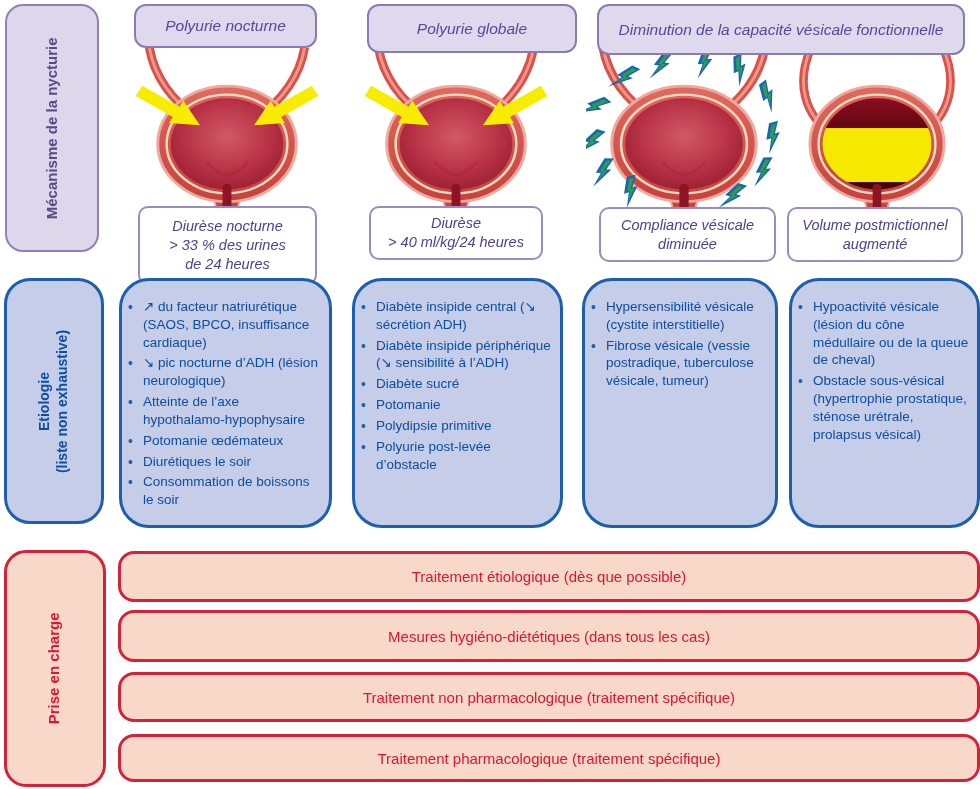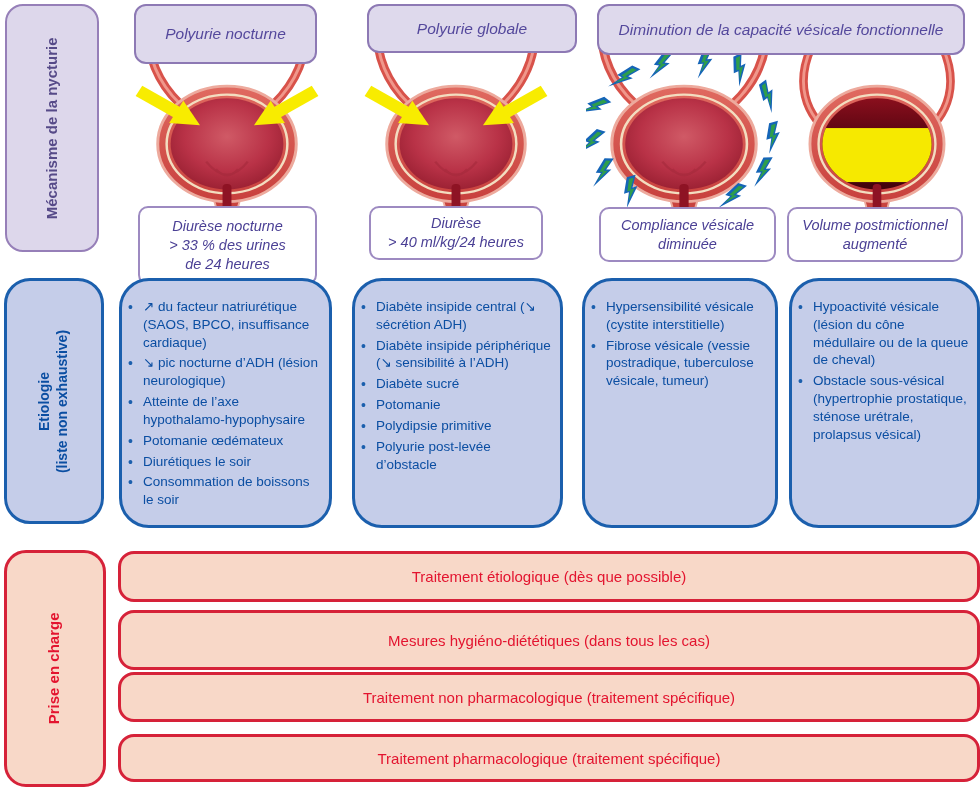--- a/index.html
+++ b/index.html
@@ -16,21 +16,21 @@
   .rail-etio{left:4px;top:278px;width:100px;height:246px;background:#c5cde9;border:3.5px solid #1b5fad;border-radius:26px;}
   .rail-etio .vtext{color:#0b4ea2;font-size:14px;}
   .rail-care{left:4px;top:550px;width:102px;height:237px;background:#f8d8c8;border:3.5px solid #d62239;border-radius:22px;}
   .rail-care .vtext{color:#e3142f;font-size:15px;}
   
   .hdr{
     position:absolute;box-sizing:border-box;background:#ded9ec;border:2.5px solid #8d79b4;border-radius:12px;
     display:flex;align-items:center;justify-content:center;color:#54489c;font-style:italic;font-size:15.5px;
     text-align:center;padding:0 8px;
   }
-  .hdr1{left:134px;top:4px;width:183px;height:60px;}
+  .hdr1{left:134px;top:4px;width:183px;height:44px;}
   .hdr2{left:367px;top:4px;width:210px;height:49px;}
   .hdr3{left:597px;top:4px;width:368px;height:51px;}
   
   .bladder{position:absolute;}
   .bl1{left:133px;top:48px;width:188px;height:162px;}
   .bl2{left:362px;top:48px;width:188px;height:162px;}
   .bl3{left:586px;top:48px;width:196px;height:162px;}
   .bl4{left:786px;top:48px;width:182px;height:162px;}
   
   .cap{
@@ -56,21 +56,21 @@
     position:relative;padding-left:15px;margin-bottom:3px;color:#0b4ea2;font-size:13.5px;line-height:1.32;
   }
   .etio li::before{content:"\2022";position:absolute;left:0;top:0;color:#1b5fad;font-size:14px;}
   
   .care-row{
     position:absolute;left:118px;width:862px;box-sizing:border-box;background:#f8d8c8;
     border:3.5px solid #d62239;border-radius:16px;display:flex;align-items:center;justify-content:center;
     color:#e3142f;font-size:15px;
   }
   .cr1{top:551px;height:51px;}
-  .cr2{top:610px;height:60px;}
+  .cr2{top:610px;height:52px;}
   .cr3{top:672px;height:50px;}
   .cr4{top:734px;height:48px;}
 </style>
 </head>
 <body>
 
 <div id="stage">
 
   <svg width="0" height="0" style="position:absolute" aria-hidden="true">
     <defs>

